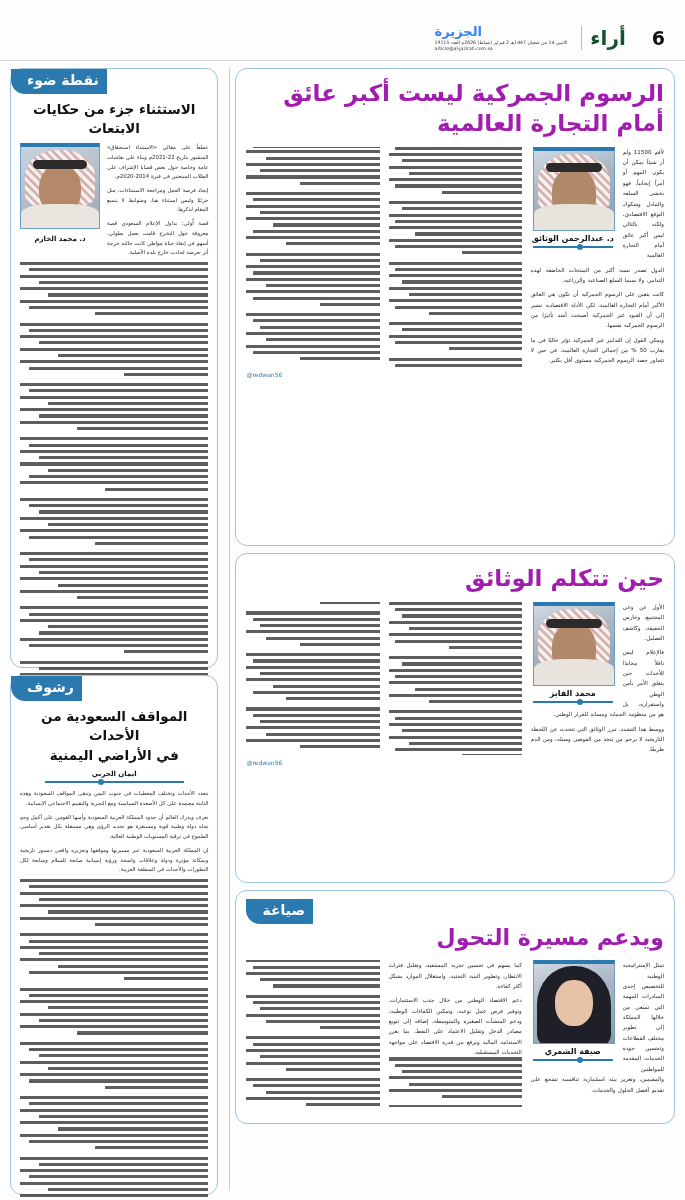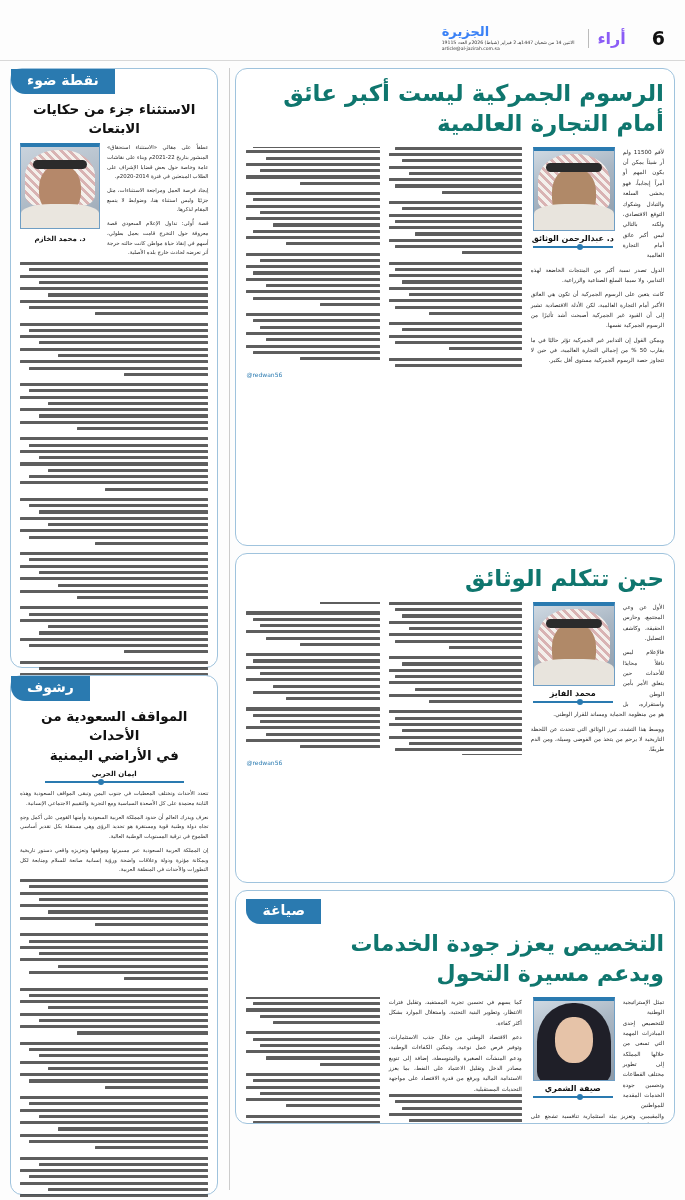--- a/index.html
+++ b/index.html
@@ -36,21 +36,21 @@
     align-items:center;
     gap:8px;
     direction:rtl;
   }
   .pageno{
     font-size:19px;font-weight:bold;color:#111;
     padding:0 6px 0 10px;
     letter-spacing:0;
   }
   .sectionword{
-    font-size:16px;font-weight:bold;color:#8b5cf6;
+    font-size:20px;font-weight:bold;color:#14532d;
     font-family:"DejaVu Sans",sans-serif;
     padding:0 8px;
     border-left:1px solid #bbb;
   }
   .mast-right{
     display:flex;flex-direction:column;align-items:flex-end;
     padding-right:6px;
     line-height:1.25;
   }
   .mast-logo{
@@ -98,39 +98,39 @@
     background:#fff;
     padding:8px 10px 10px 10px;
     box-sizing:border-box;
     position:relative;
     overflow:hidden;
   }
 
   .headline{
     font-size:23px;
     font-weight:bold;
-    color:#0f766e;
+    color:#a21caf;
     text-align:right;
     line-height:1.3;
     margin:2px 0 8px 0;
     letter-spacing:-0.3px;
   }
   .headline.two{font-size:22px;}
 
   
   .tagwrap{
     display:flex;justify-content:flex-end;
     margin:0 0 6px 0;
   }
   .tag{
     background:#2a7ab0;
     color:#fff;
     font-size:14px;
     font-weight:bold;
-    padding:3px 16px 5px 16px;
+    padding:3px 8px 5px 16px;
     border-radius:0 0 0 14px;
     display:inline-block;
     line-height:1.2;
   }
 
   
   .author{
     width:84px;
     float:left;
     margin:0 8px 4px 0;
@@ -454,21 +454,20 @@
         </div>
 
         <div class="handle">@redwan56</div>
       </div>
 
       <div class="artbox" style="height:234px">
         <div class="tagwrap">
           <span class="tag">صياغة</span>
         </div>
 
-        <div class="headline two">التخصيص يعزز جودة الخدمات</div>
         <div class="headline two" style="margin-top:-6px">ويدعم مسيرة التحول</div>
 
         <div class="cols3">
           <div class="author">
             <div class="ph">
               <div class="hijab"></div>
                 <div class="face2"></div>
             </div>
             <div class="nm">صيفة الشمري</div>
             <div class="rule"></div>

